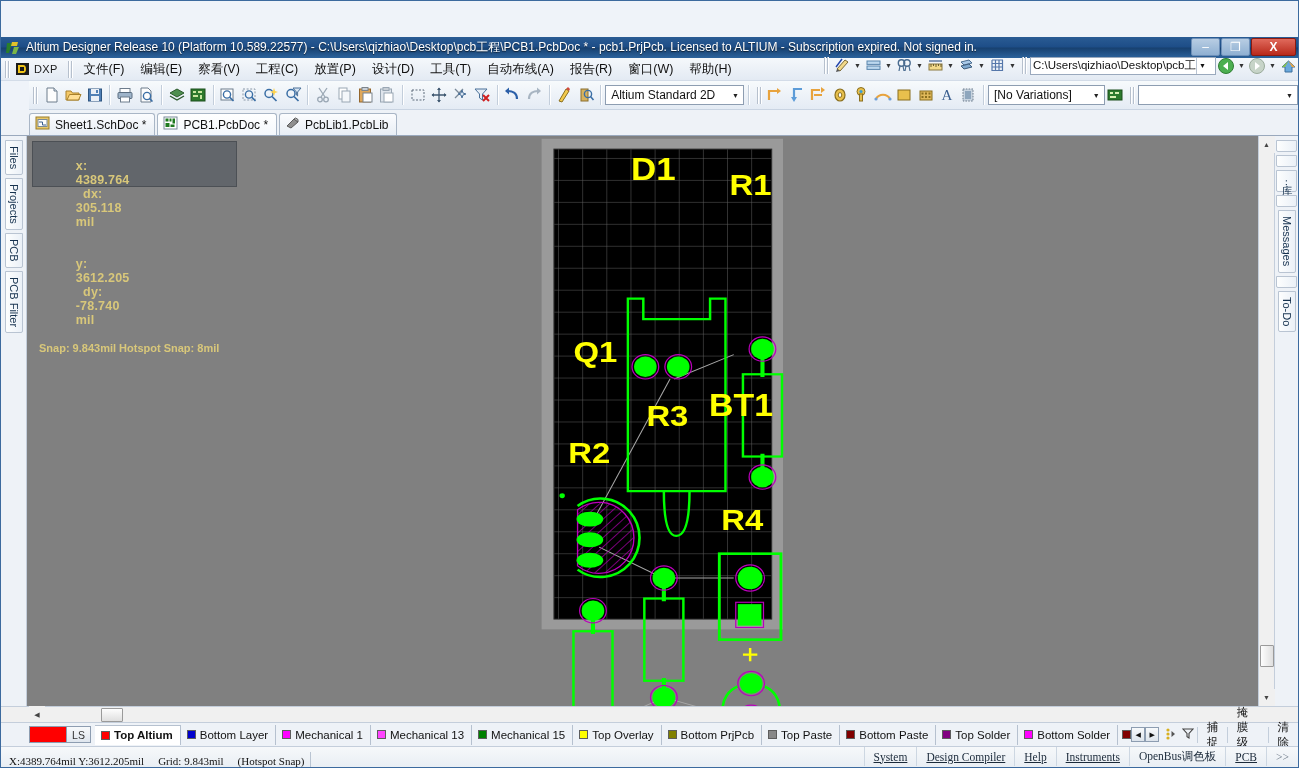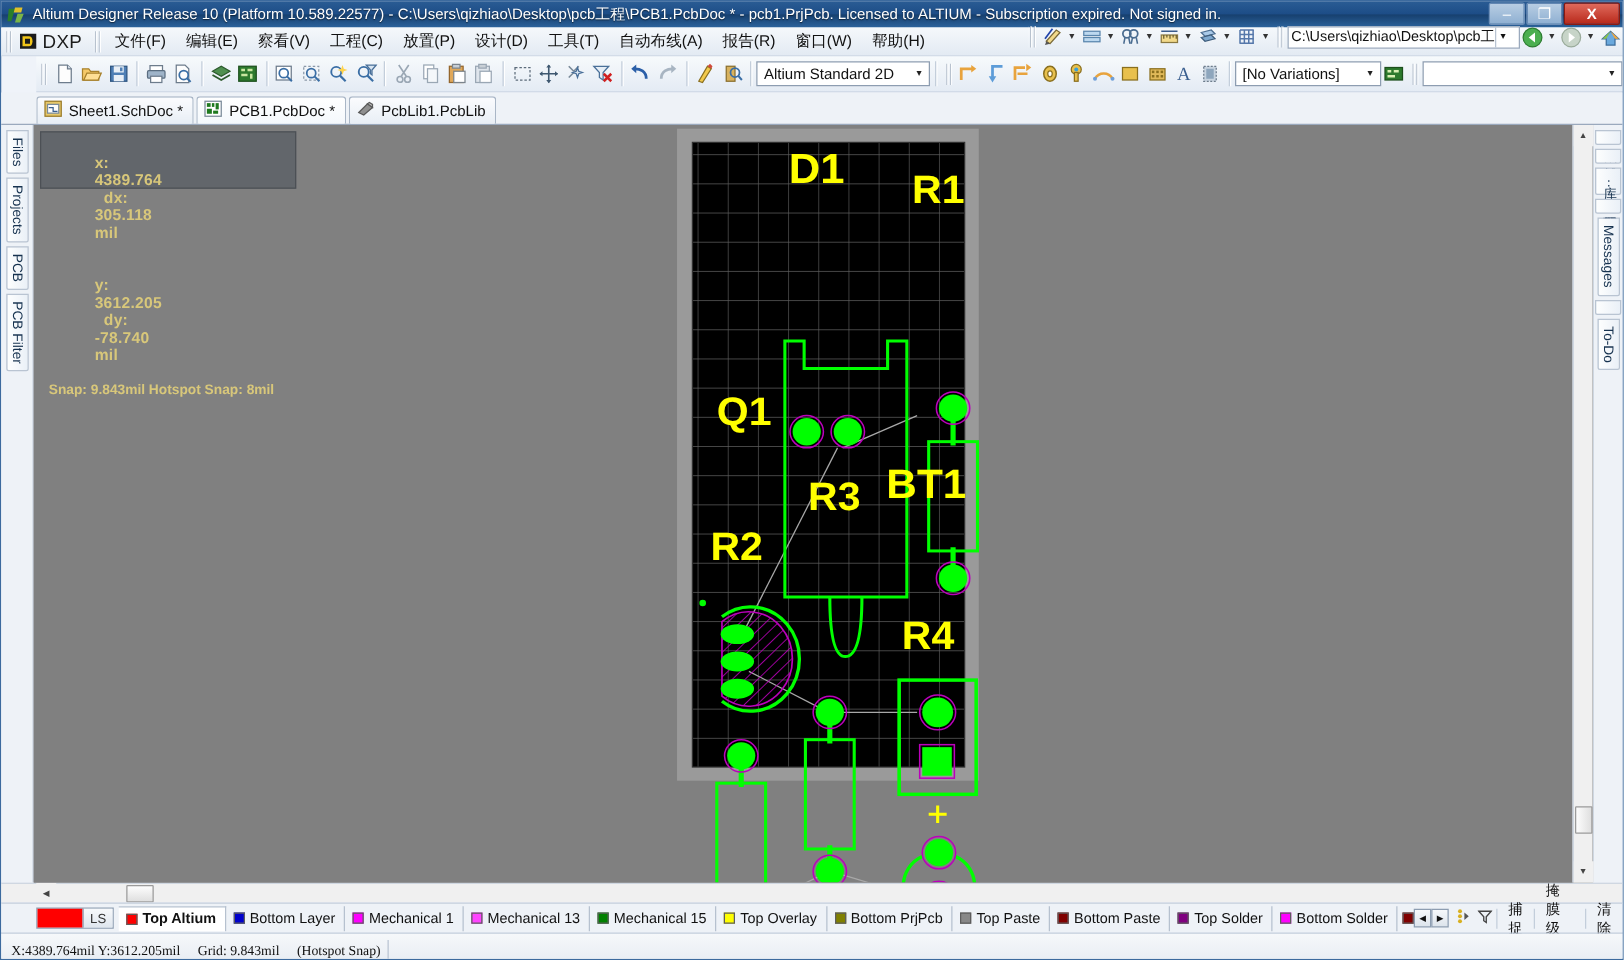--- a/index.html
+++ b/index.html
@@ -12,21 +12,21 @@
     background: #f0f0f0;
   }
   #app { width: 1299px; height: 768px; position: relative; display: flex; flex-direction: column;
          border: 1px solid #3c6a9e; background: #eff3f9; }
 
   
   .titlebar {
     height: 21px; flex: 0 0 21px;
     background: linear-gradient(to bottom, #2a5c94 0%, #1d4d87 48%, #17406f 52%, #2c639c 100%);
     display: flex; align-items: center; padding-left: 4px;
-    color: #fff; position: relative;
+    color: #fff; position: relative; margin-top: 36px;
   }
   .title-icon { width: 16px; height: 16px; margin-right: 5px; flex: 0 0 16px; }
   .title-text {
     font-size: 12px; color: #ffffff; white-space: nowrap; overflow: hidden;
     text-shadow: 0 1px 1px rgba(0,0,0,.6);
   }
   .win-buttons { position: absolute; right: 2px; top: 1px; display: flex; gap: 1px; }
   .win-btn {
     width: 29px; height: 18px; border: 1px solid #6d8fb8;
     background: linear-gradient(to bottom,#b8cde3,#8fb0d2);
@@ -44,21 +44,21 @@
     border-bottom: 1px solid #d3dce8;
     display: flex; align-items: center; position: relative;
   }
   .grip { width: 6px; height: 17px; margin: 0 3px; flex: 0 0 6px;
     background-image: linear-gradient(to right, #b6c0cd 1px, transparent 1px),
                       linear-gradient(to right, #ffffff 1px, transparent 1px);
     background-size: 3px 100%, 3px 100%;
     background-position: 1px 0, 2px 0; background-repeat: repeat-x; }
   .dxp-btn { display: flex; align-items: center; gap: 3px; padding: 1px 6px 1px 2px; height: 19px; }
   .dxp-icon { width: 16px; height: 16px; }
-  .dxp-label { font-size: 15px; color: #1a1a1a; letter-spacing: .3px; }
+  .dxp-label { font-size: 11px; color: #1a1a1a; letter-spacing: .3px; }
   .menu-item { padding: 2px 8px; font-size: 12.5px; color: #111; white-space: nowrap; }
   .menu-right { position: absolute; right: 0; top: 0; height: 15px; display: flex; align-items: center; }
   .tb-ico { width: 20px; height: 19px; display: inline-flex; align-items: center; justify-content: center; }
   .caret { width: 11px; height: 19px; display: inline-flex; align-items: center; justify-content: center;
            font-size: 7px; color: #333; }
   .pathbox { width: 186px; height: 18px; border: 1px solid #9aa9bd; background: #fff;
              display: flex; align-items: center; padding: 0 2px; font-size: 11.5px; color: #111; }
   .pathbox span { overflow: hidden; white-space: nowrap; }
   .pathbtn { width: 12px; height: 16px; border-left: 1px solid #b9c4d2; display: flex;
              align-items: center; justify-content: center; font-size: 7px; }
@@ -833,15 +833,36 @@
   </div>
 
   <div class="statusbar">
     <div class="status-left">
       <span>X:4389.764mil Y:3612.205mil</span>
       <span>Grid: 9.843mil</span>
       <span>(Hotspot Snap)</span>
     </div>
     <div class="status-div"></div>
 
+    <div class="status-right">
+      <div class="panelbtn">
+        <u>System</u>
+      </div>
+      <div class="panelbtn">
+        <u>Design Compiler</u>
+      </div>
+      <div class="panelbtn">
+        <u>Help</u>
+      </div>
+      <div class="panelbtn">
+        <u>Instruments</u>
+      </div>
+      <div class="panelbtn">
+        <span>OpenBus调色板</span>
+      </div>
+      <div class="panelbtn">
+        <u>PCB</u>
+      </div>
+      <div class="panelbtn more">&gt;&gt;</div>
+    </div>
   </div>
 
 </div>
 
 </body></html>

